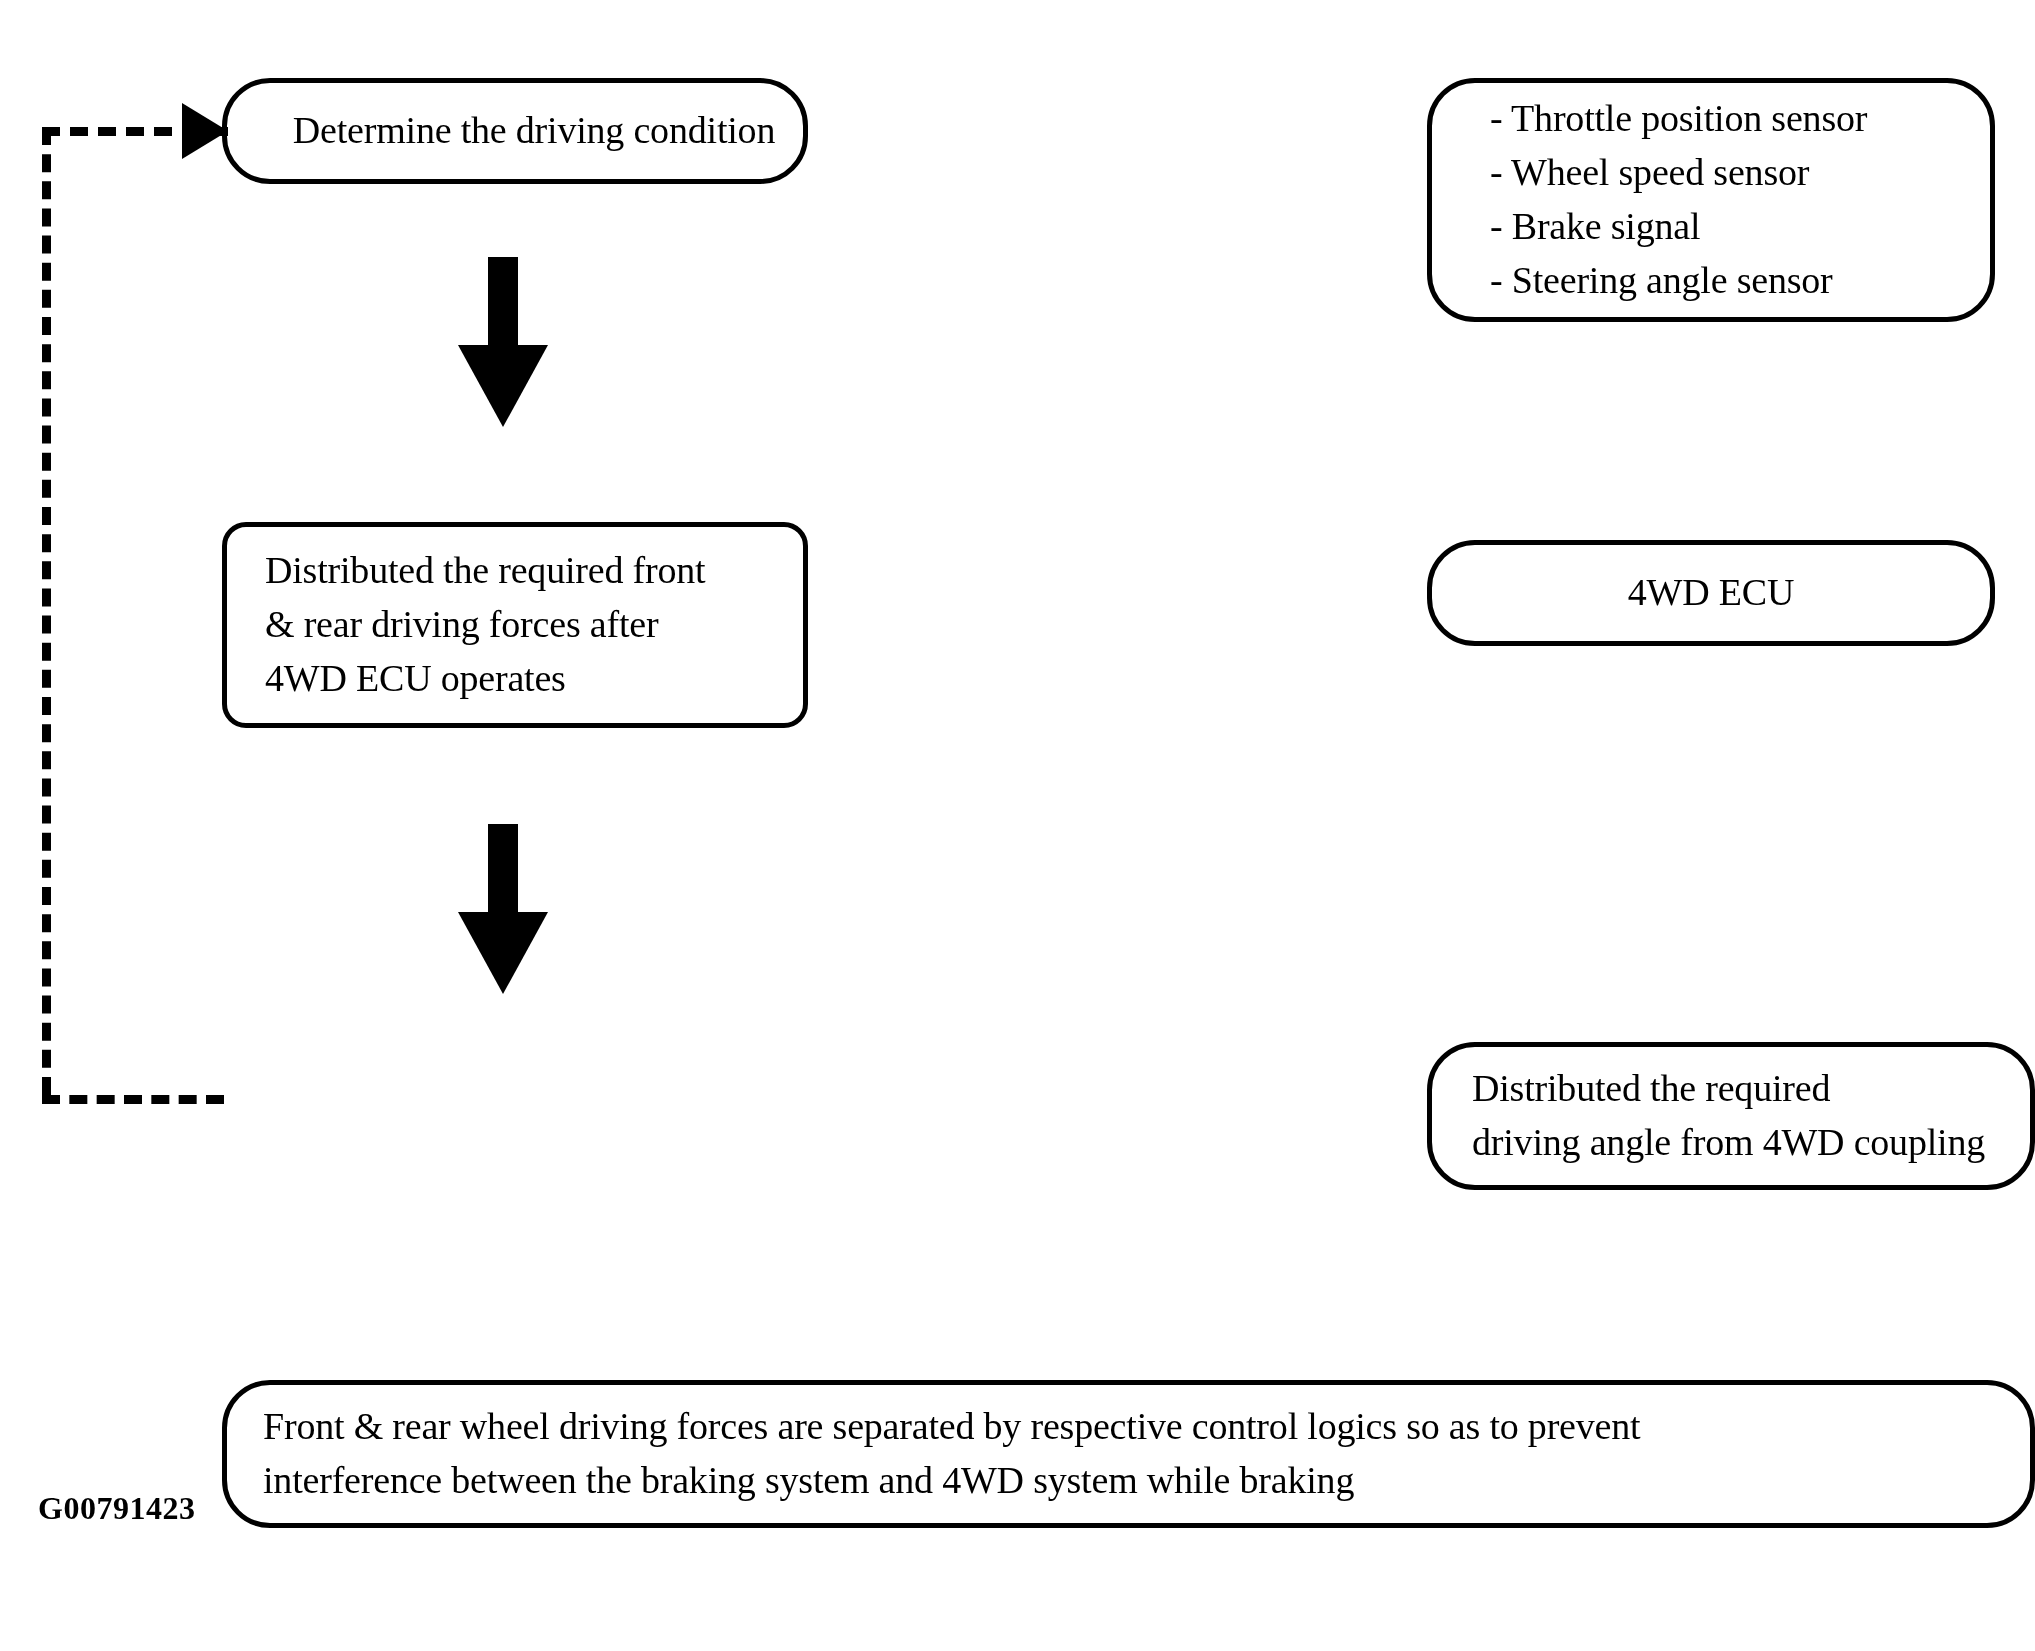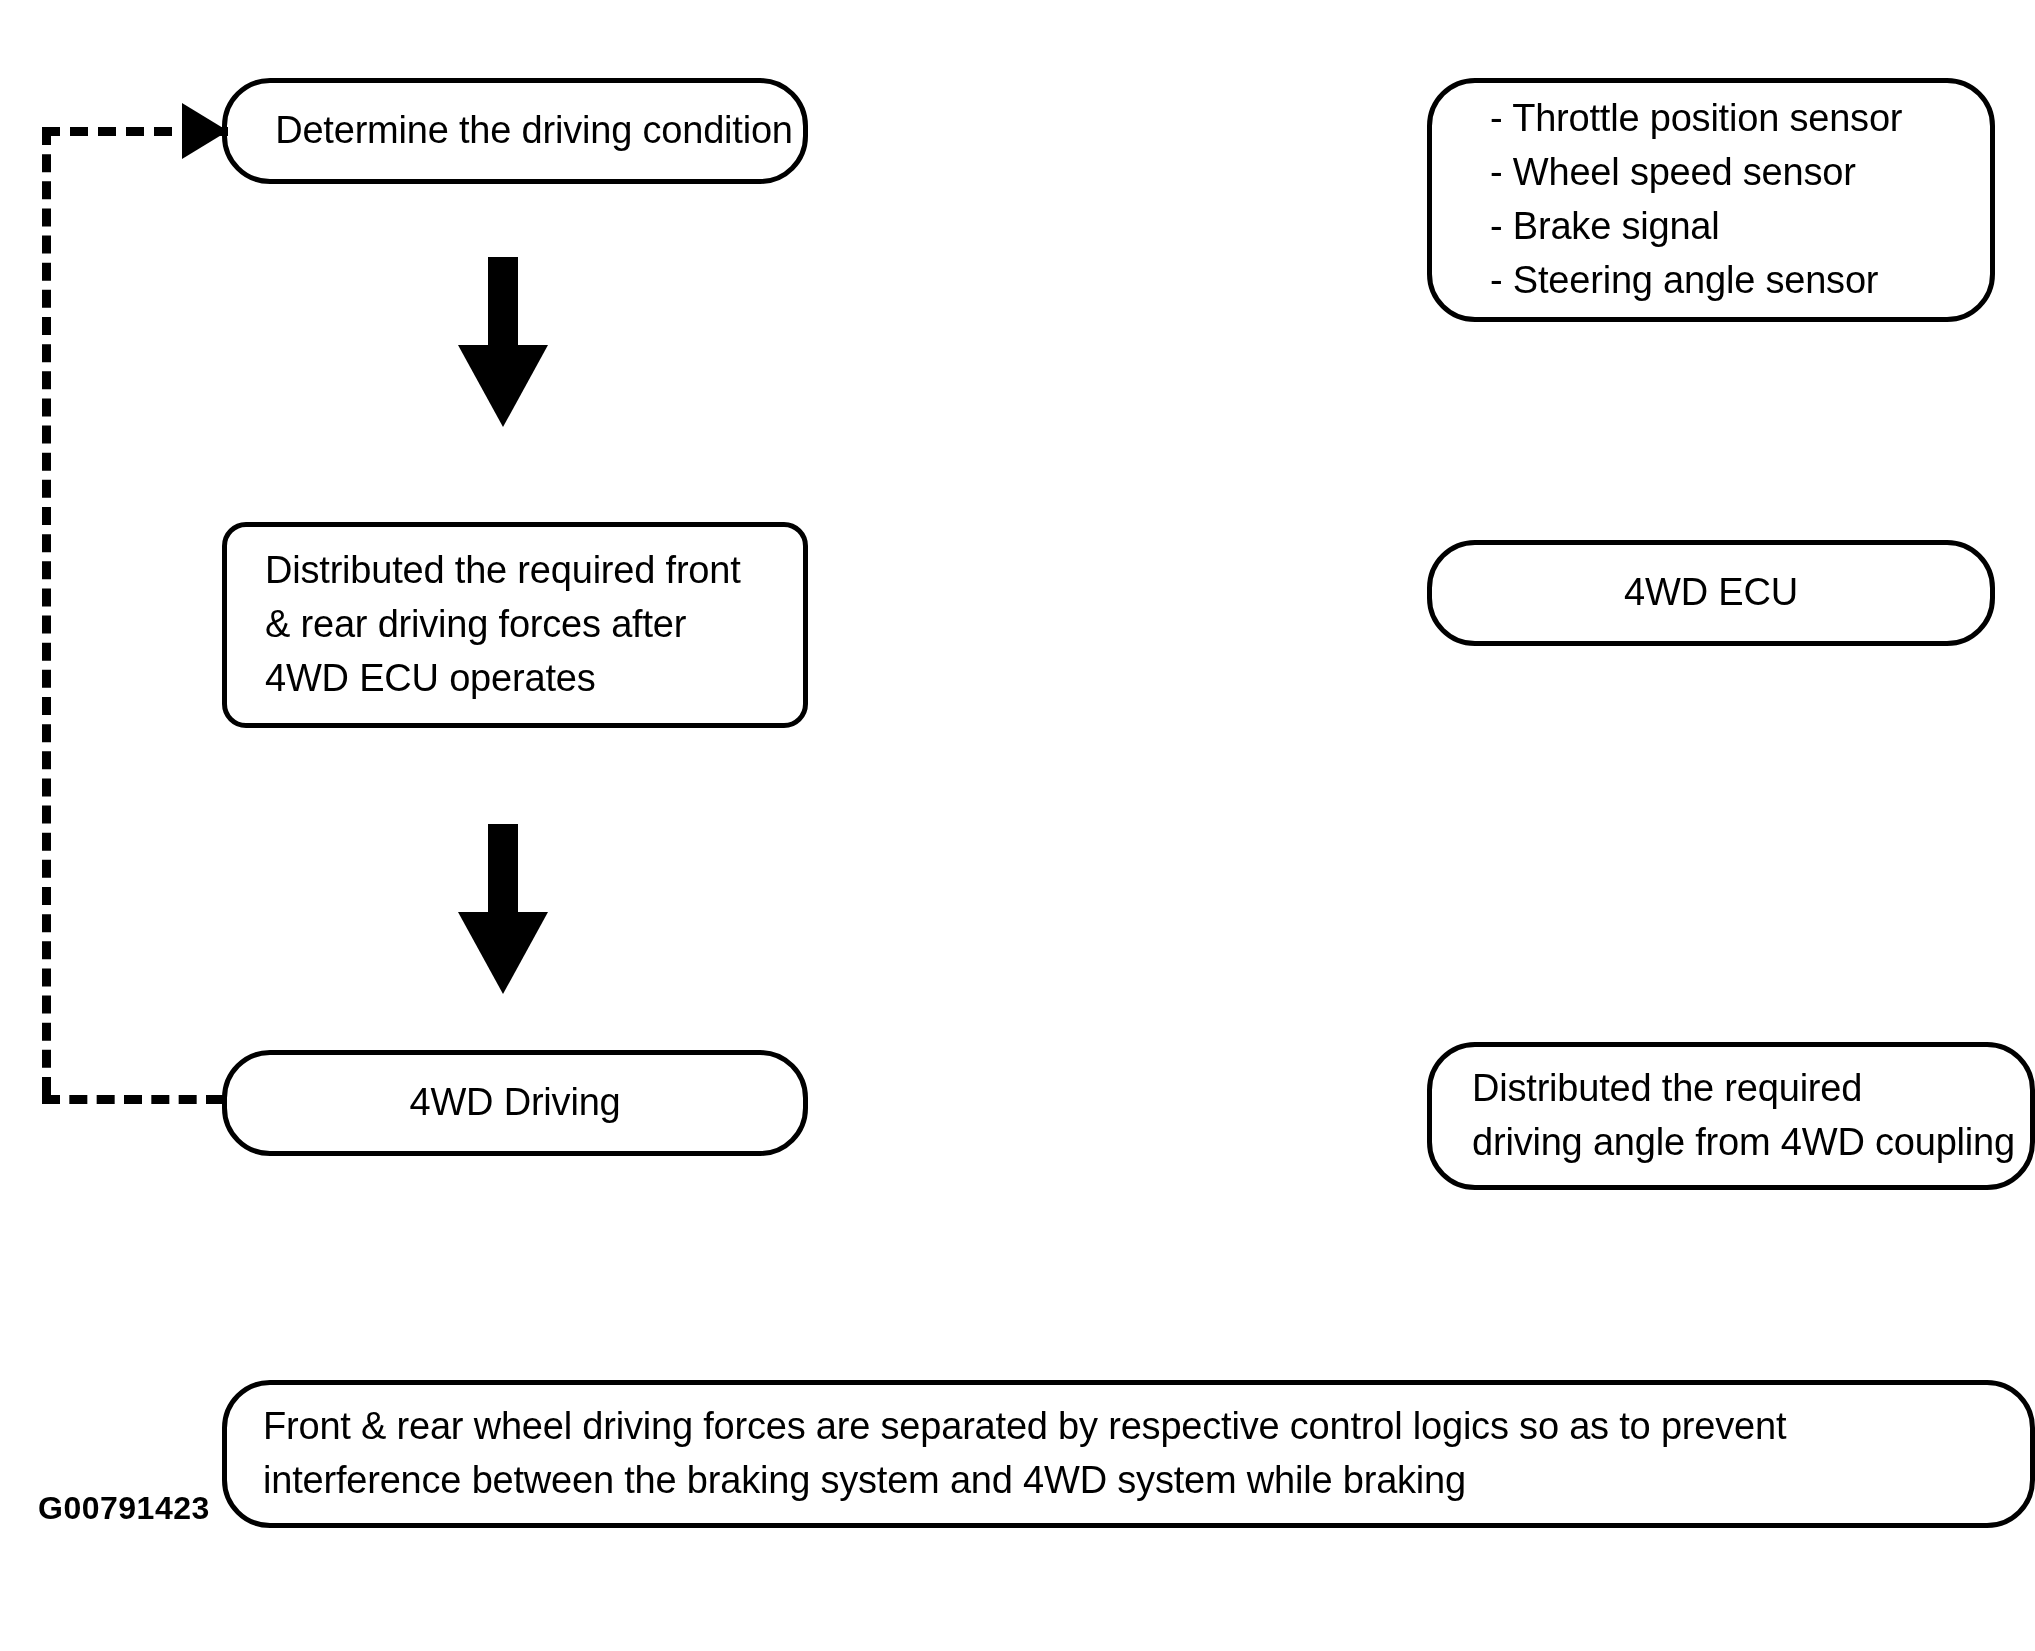--- a/index.html
+++ b/index.html
@@ -11,20 +11,21 @@
   body {
     font-family: "Liberation Sans", sans-serif;
     color: #000000;
   }
   #canvas {
     position: relative;
     width: 2035px;
     height: 1651px;
     background: #ffffff;
     overflow: hidden;
+    font-family: Liberation Serif, serif;
   }
 
   
   .box {
     position: absolute;
     box-sizing: border-box;
     border: 5px solid #000000;
     border-radius: 48px;
     background: #ffffff;
     display: flex;
@@ -145,23 +146,20 @@
     <div class="line">Distributed the required front</div>
     <div class="line">&amp; rear driving forces after</div>
     <div class="line">4WD ECU operates</div>
   </div>
 
   <div class="block-arrow" id="arrow-2">
     <div class="shaft"></div>
     <div class="head"></div>
   </div>
 
-  <div class="box center-text" id="box-4wd-driving">
-    <div class="line">4WD Driving</div>
-  </div>
 
   <div class="dash-h" id="feedback-top"></div>
   <div class="dash-v" id="feedback-left"></div>
   <div class="dash-h" id="feedback-bottom"></div>
   <div class="dash-arrowhead" id="feedback-arrowhead"></div>
 
   <div class="box left-text" id="box-sensors">
     <div class="line">- Throttle position sensor</div>
     <div class="line">- Wheel speed sensor</div>
     <div class="line">- Brake signal</div>

